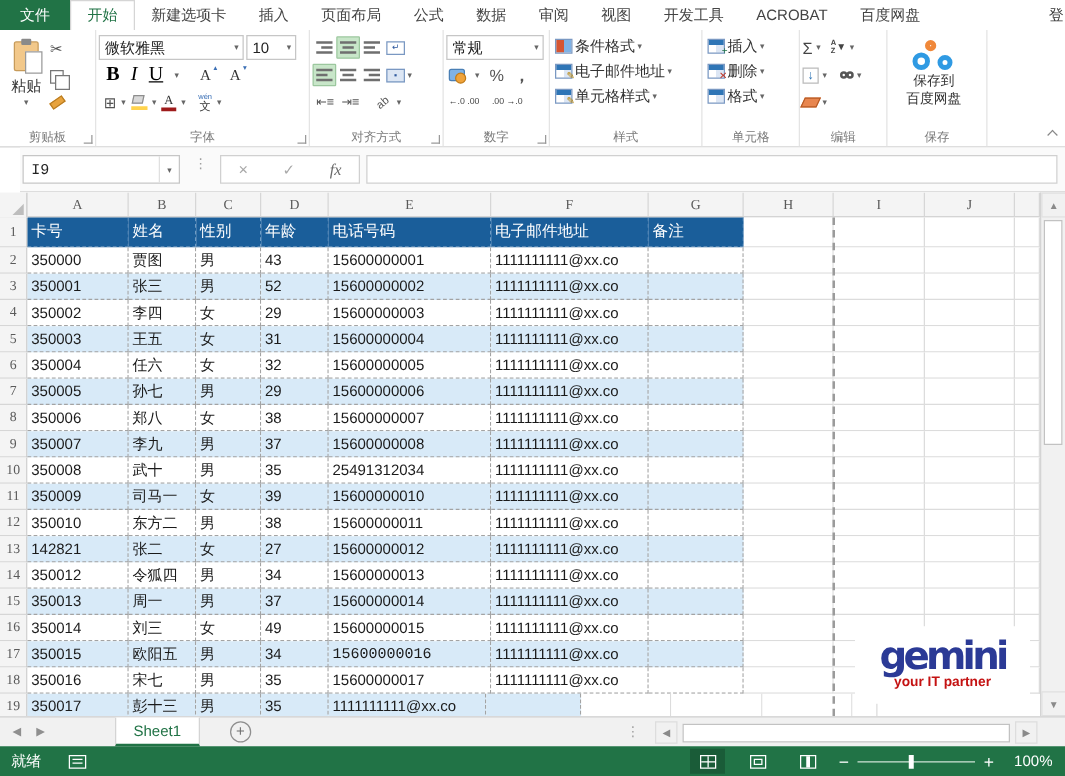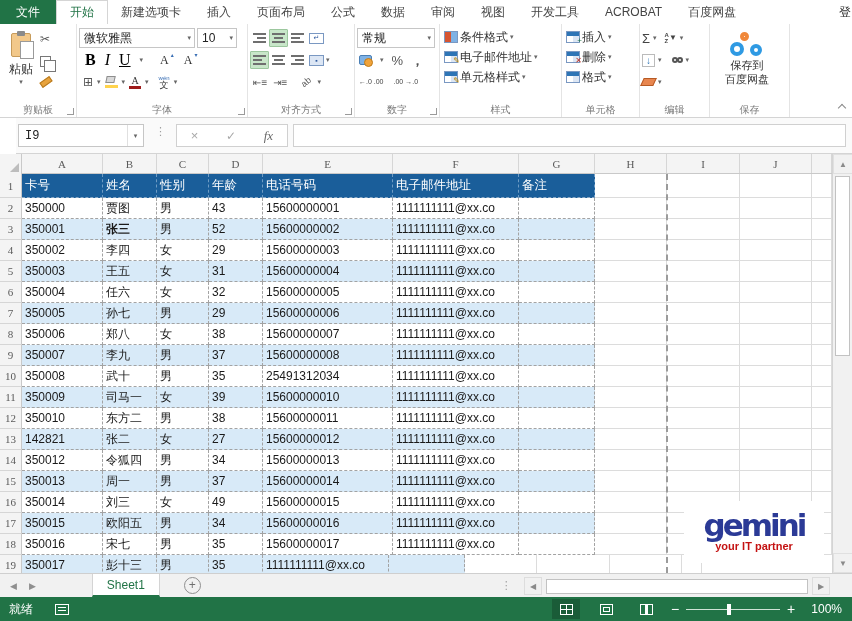--- a/index.html
+++ b/index.html
@@ -485,21 +485,21 @@
           <div class="cell tbl" style="width: 126px;">1111111111@xx.co</div>
           <div class="cell tbl" style="width: 76px;"></div>
           <div class="cell plain" style="width: 72px;"></div>
           <div class="cell plain" style="width: 73px;"></div>
           <div class="cell plain" style="width: 72px;"></div>
           <div class="cell plain" style="width: 20px;"></div>
         </div>
         <div class="grow" style="height: 21px;">
           <div class="gut">3</div>
           <div class="cell tbl band" style="width: 81px;">350001</div>
-          <div class="cell tbl band" style="width: 54px; font-weight: bold;">张三</div>
+          <div class="cell tbl band" style="width: 54px;">张三</div>
           <div class="cell tbl band" style="width: 52px;">男</div>
           <div class="cell tbl band" style="width: 54px;">52</div>
           <div class="cell tbl band" style="width: 130px;">15600000002</div>
           <div class="cell tbl band" style="width: 126px;">1111111111@xx.co</div>
           <div class="cell tbl band" style="width: 76px;"></div>
           <div class="cell plain" style="width: 72px;"></div>
           <div class="cell plain" style="width: 73px;"></div>
           <div class="cell plain" style="width: 72px;"></div>
           <div class="cell plain" style="width: 20px;"></div>
         </div>
@@ -684,21 +684,21 @@
           <div class="cell plain" style="width: 73px;"></div>
           <div class="cell plain" style="width: 72px;"></div>
           <div class="cell plain" style="width: 20px;"></div>
         </div>
         <div class="grow" style="height: 21px;">
           <div class="gut">17</div>
           <div class="cell tbl band" style="width: 81px;">350015</div>
           <div class="cell tbl band" style="width: 54px;">欧阳五</div>
           <div class="cell tbl band" style="width: 52px;">男</div>
           <div class="cell tbl band" style="width: 54px;">34</div>
-          <div class="cell tbl band" style="width: 130px;">15600000016</div>
+          <div class="cell tbl band" style="width: 130px; font-family: Liberation Mono, monospace;">15600000016</div>
           <div class="cell tbl band" style="width: 126px;">1111111111@xx.co</div>
           <div class="cell tbl band" style="width: 76px;"></div>
           <div class="cell plain" style="width: 72px;"></div>
           <div class="cell plain" style="width: 73px;"></div>
           <div class="cell plain" style="width: 72px;"></div>
           <div class="cell plain" style="width: 20px;"></div>
         </div>
         <div class="grow" style="height: 21px;">
           <div class="gut">18</div>
           <div class="cell tbl" style="width: 81px;">350016</div>

